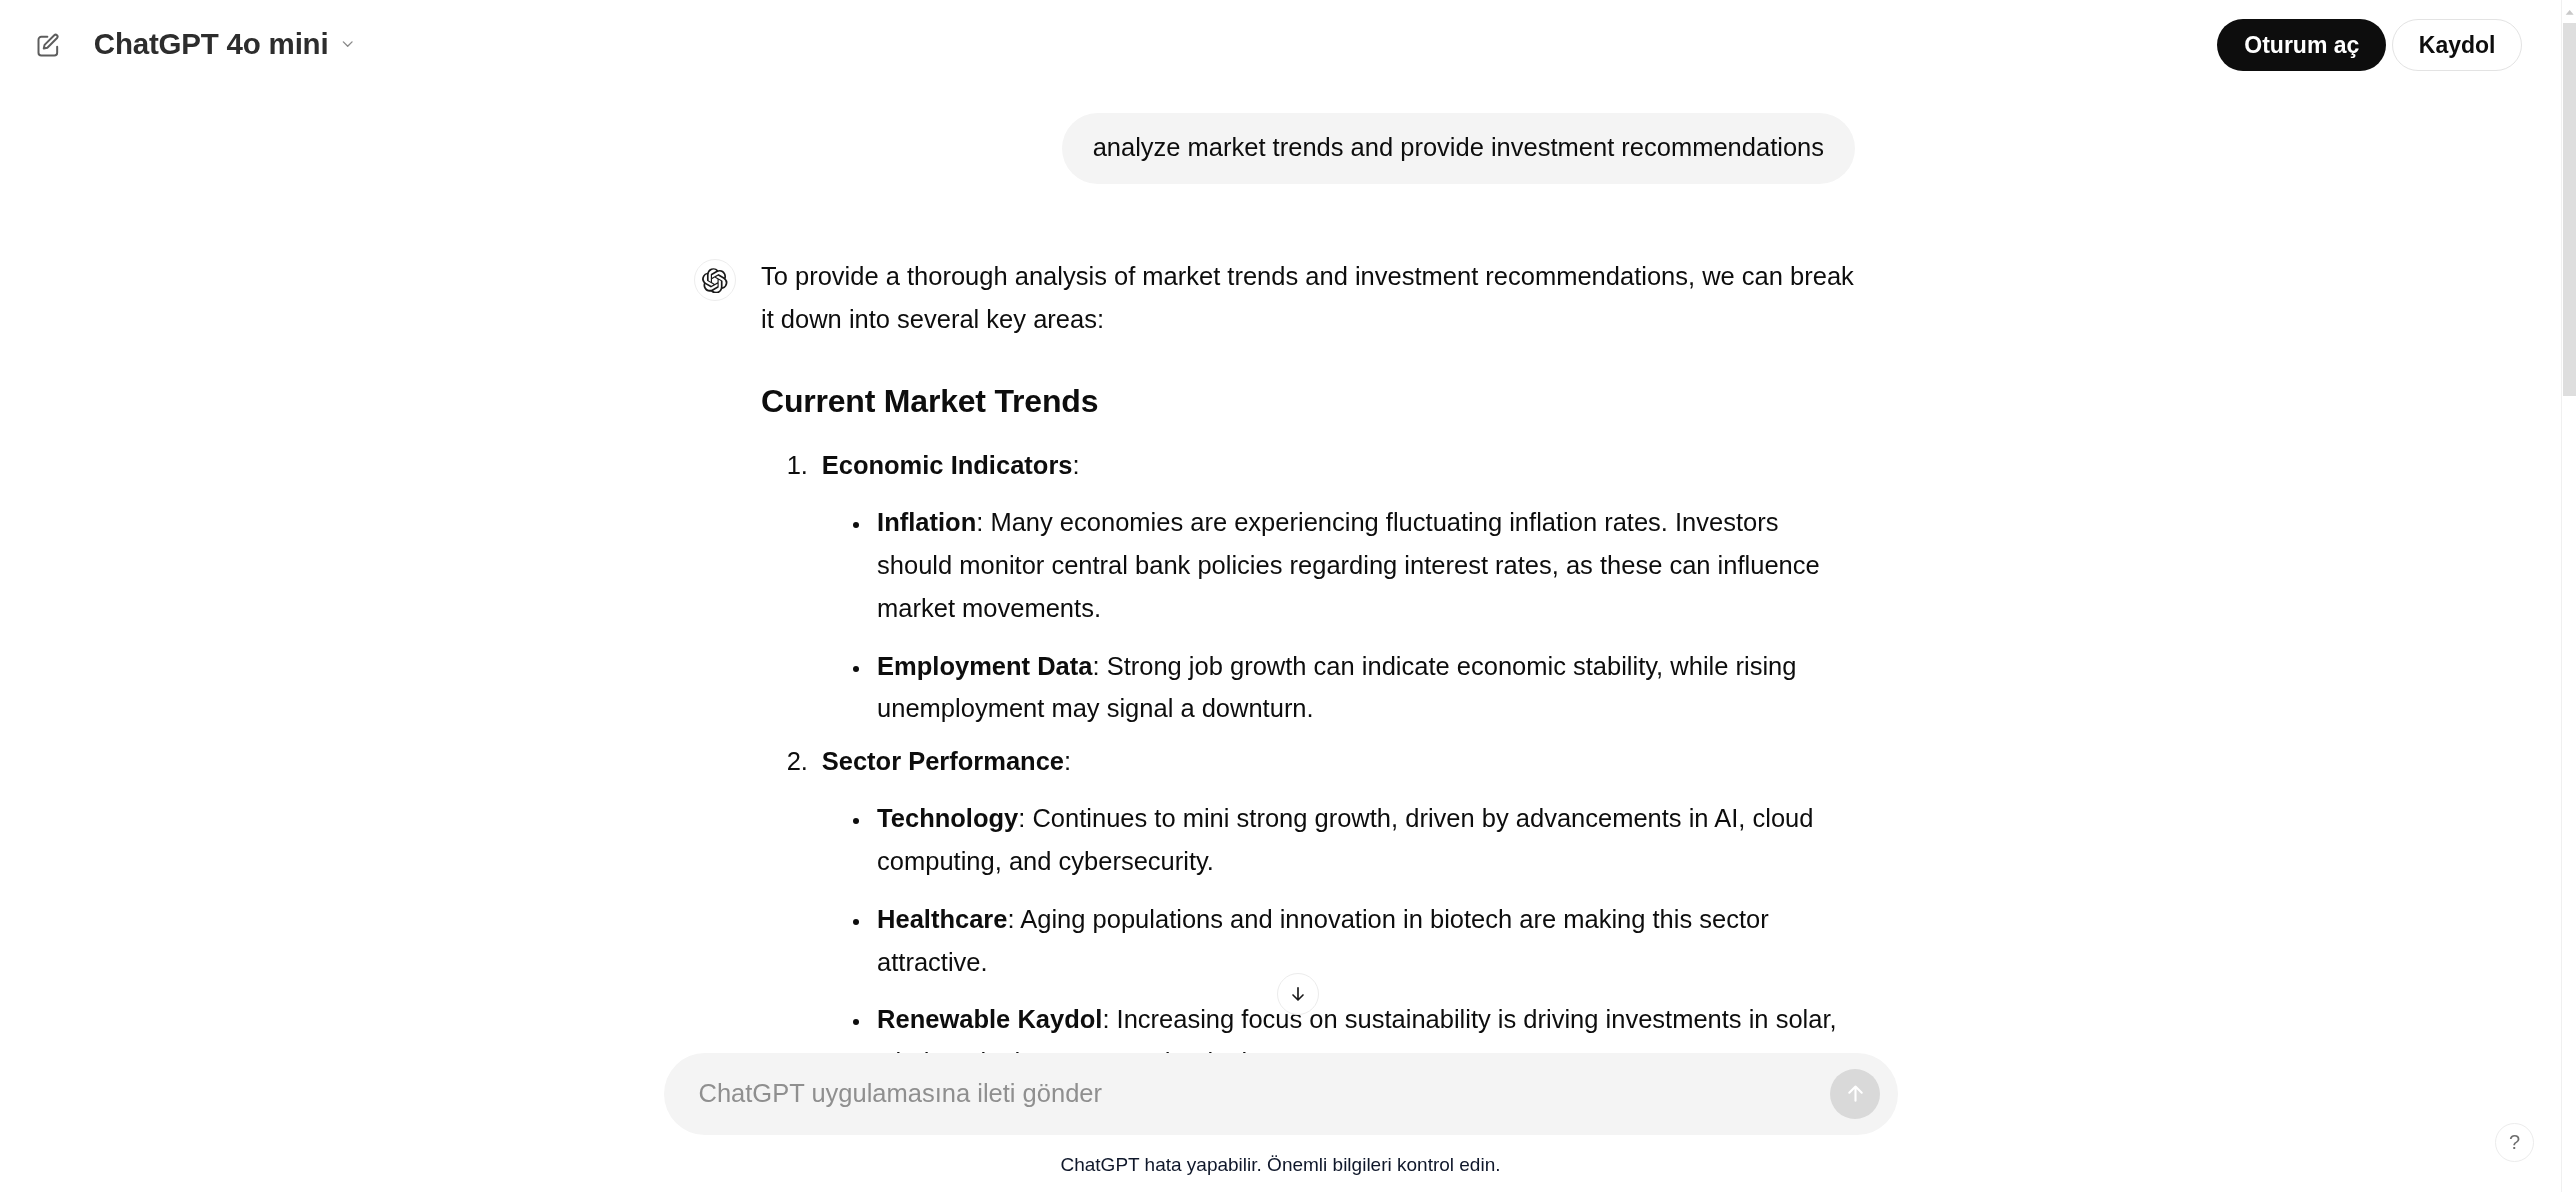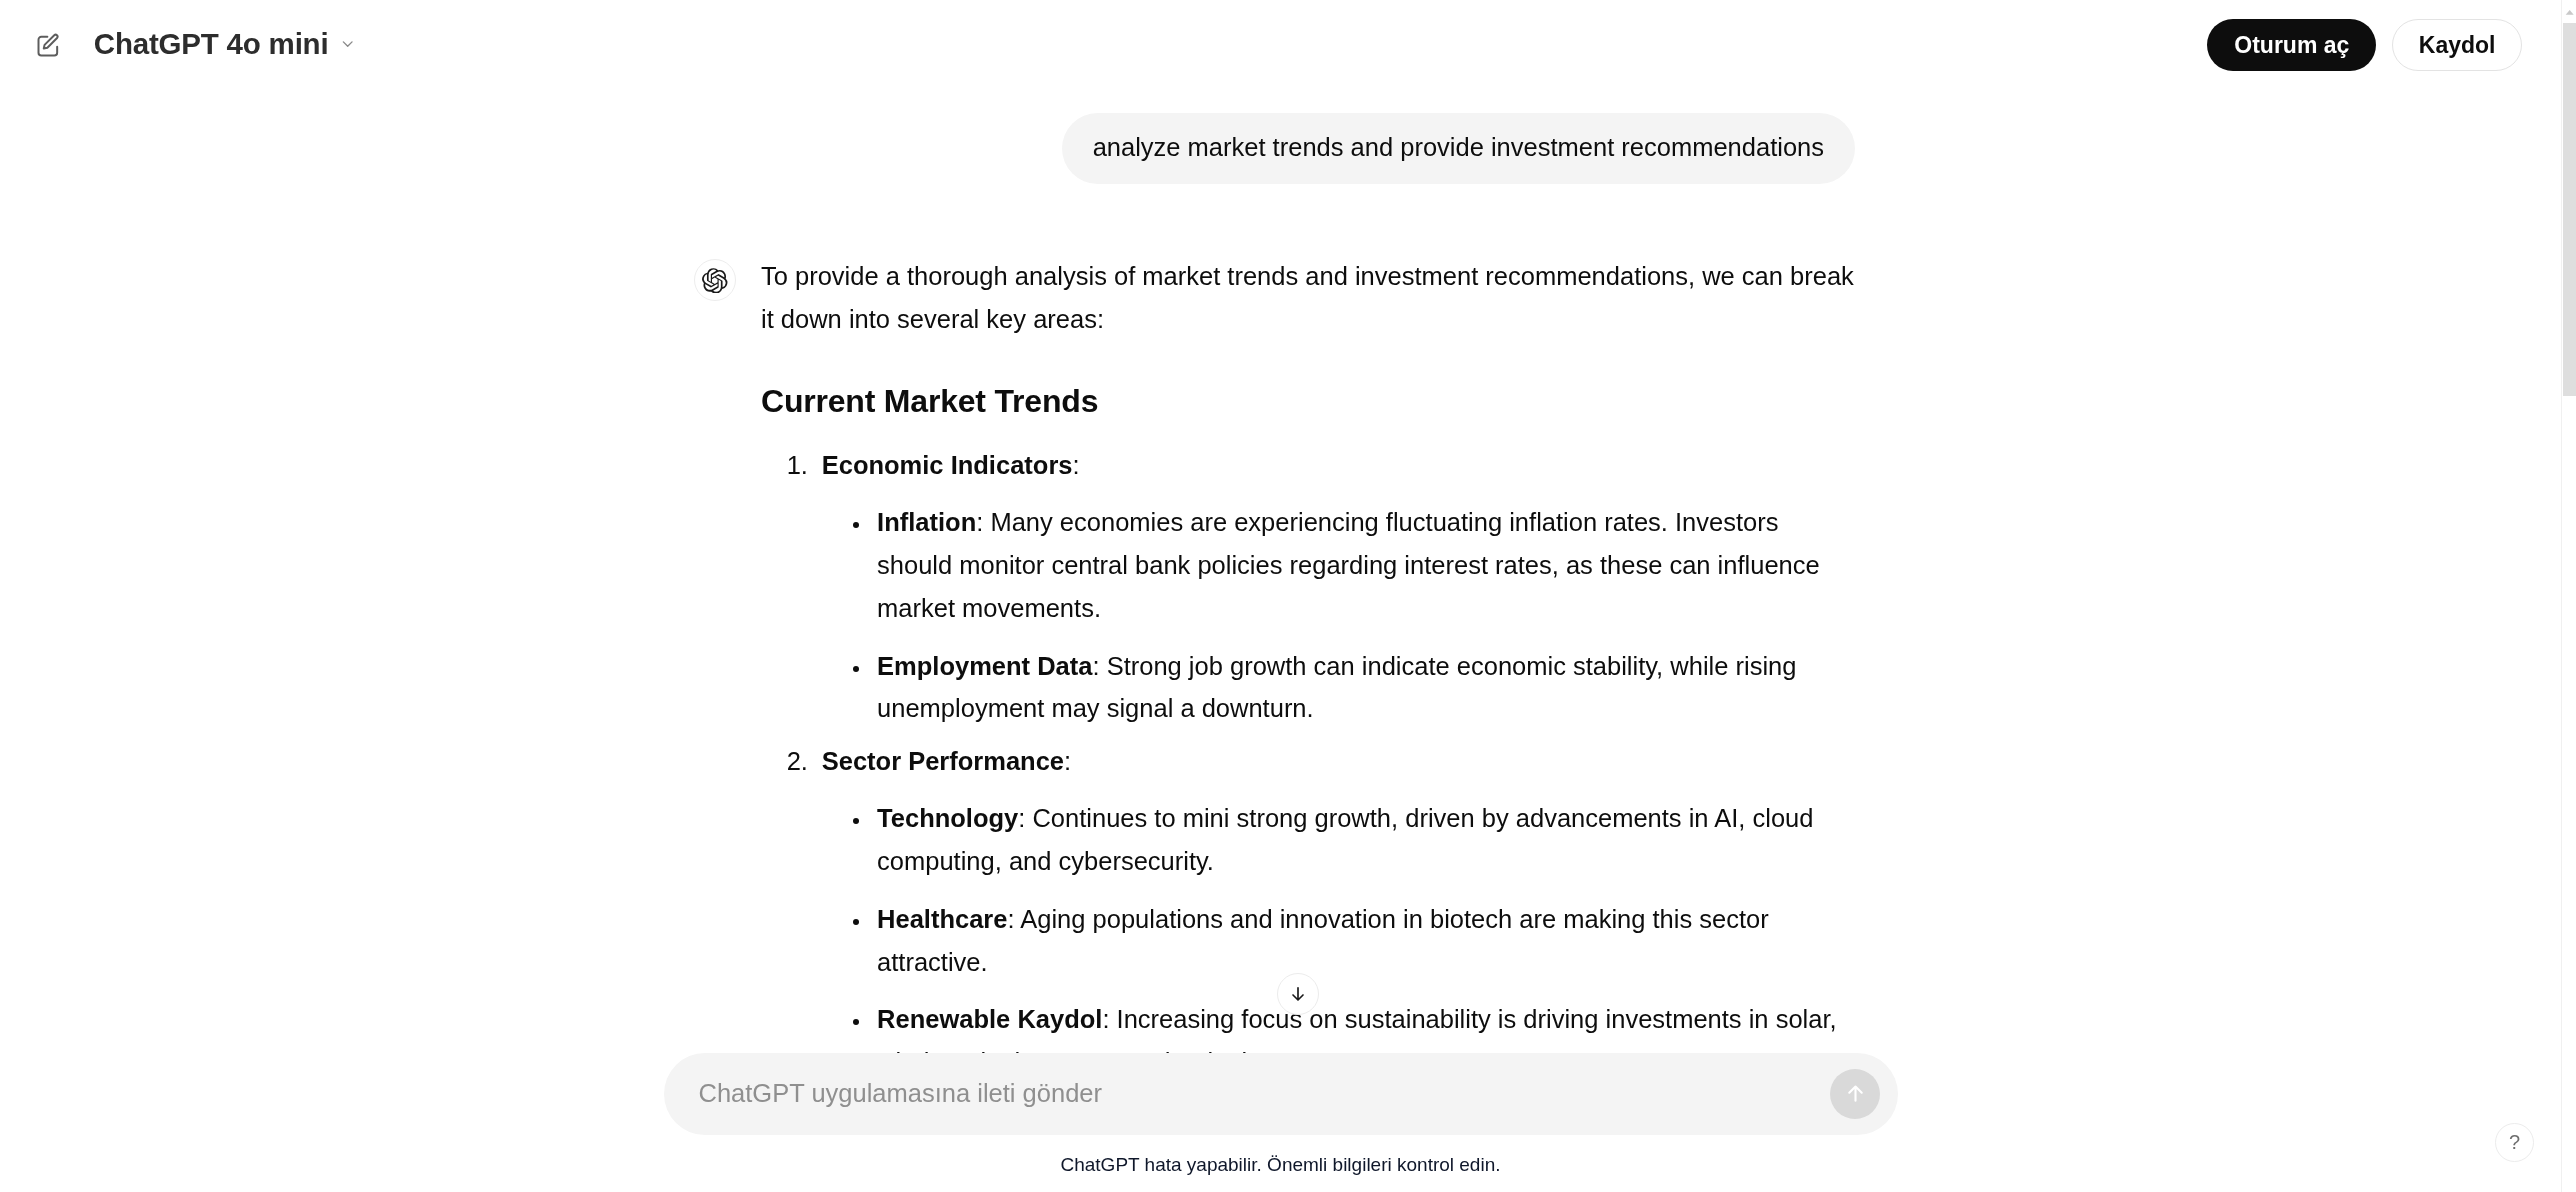--- a/index.html
+++ b/index.html
@@ -44,21 +44,21 @@
     font-size: 29.5px;
     font-weight: 600;
     color: #2d2d2d;
     letter-spacing: -0.2px;
     white-space: nowrap;
   }
   .chev { display: block; }
 
   .header-right {
     position: absolute; right: 39px; top: 19px;
-    display: flex; align-items: center; gap: 16px;
+    display: flex; align-items: center; gap: 6px;
   }
   .btn-primary {
     background: #0d0d0d;
     color: #ffffff;
     border: none;
     border-radius: 670px;
     font-size: 23px;
     font-weight: 600;
     font-family: "Liberation Sans", sans-serif;
     padding: 0 27px;

